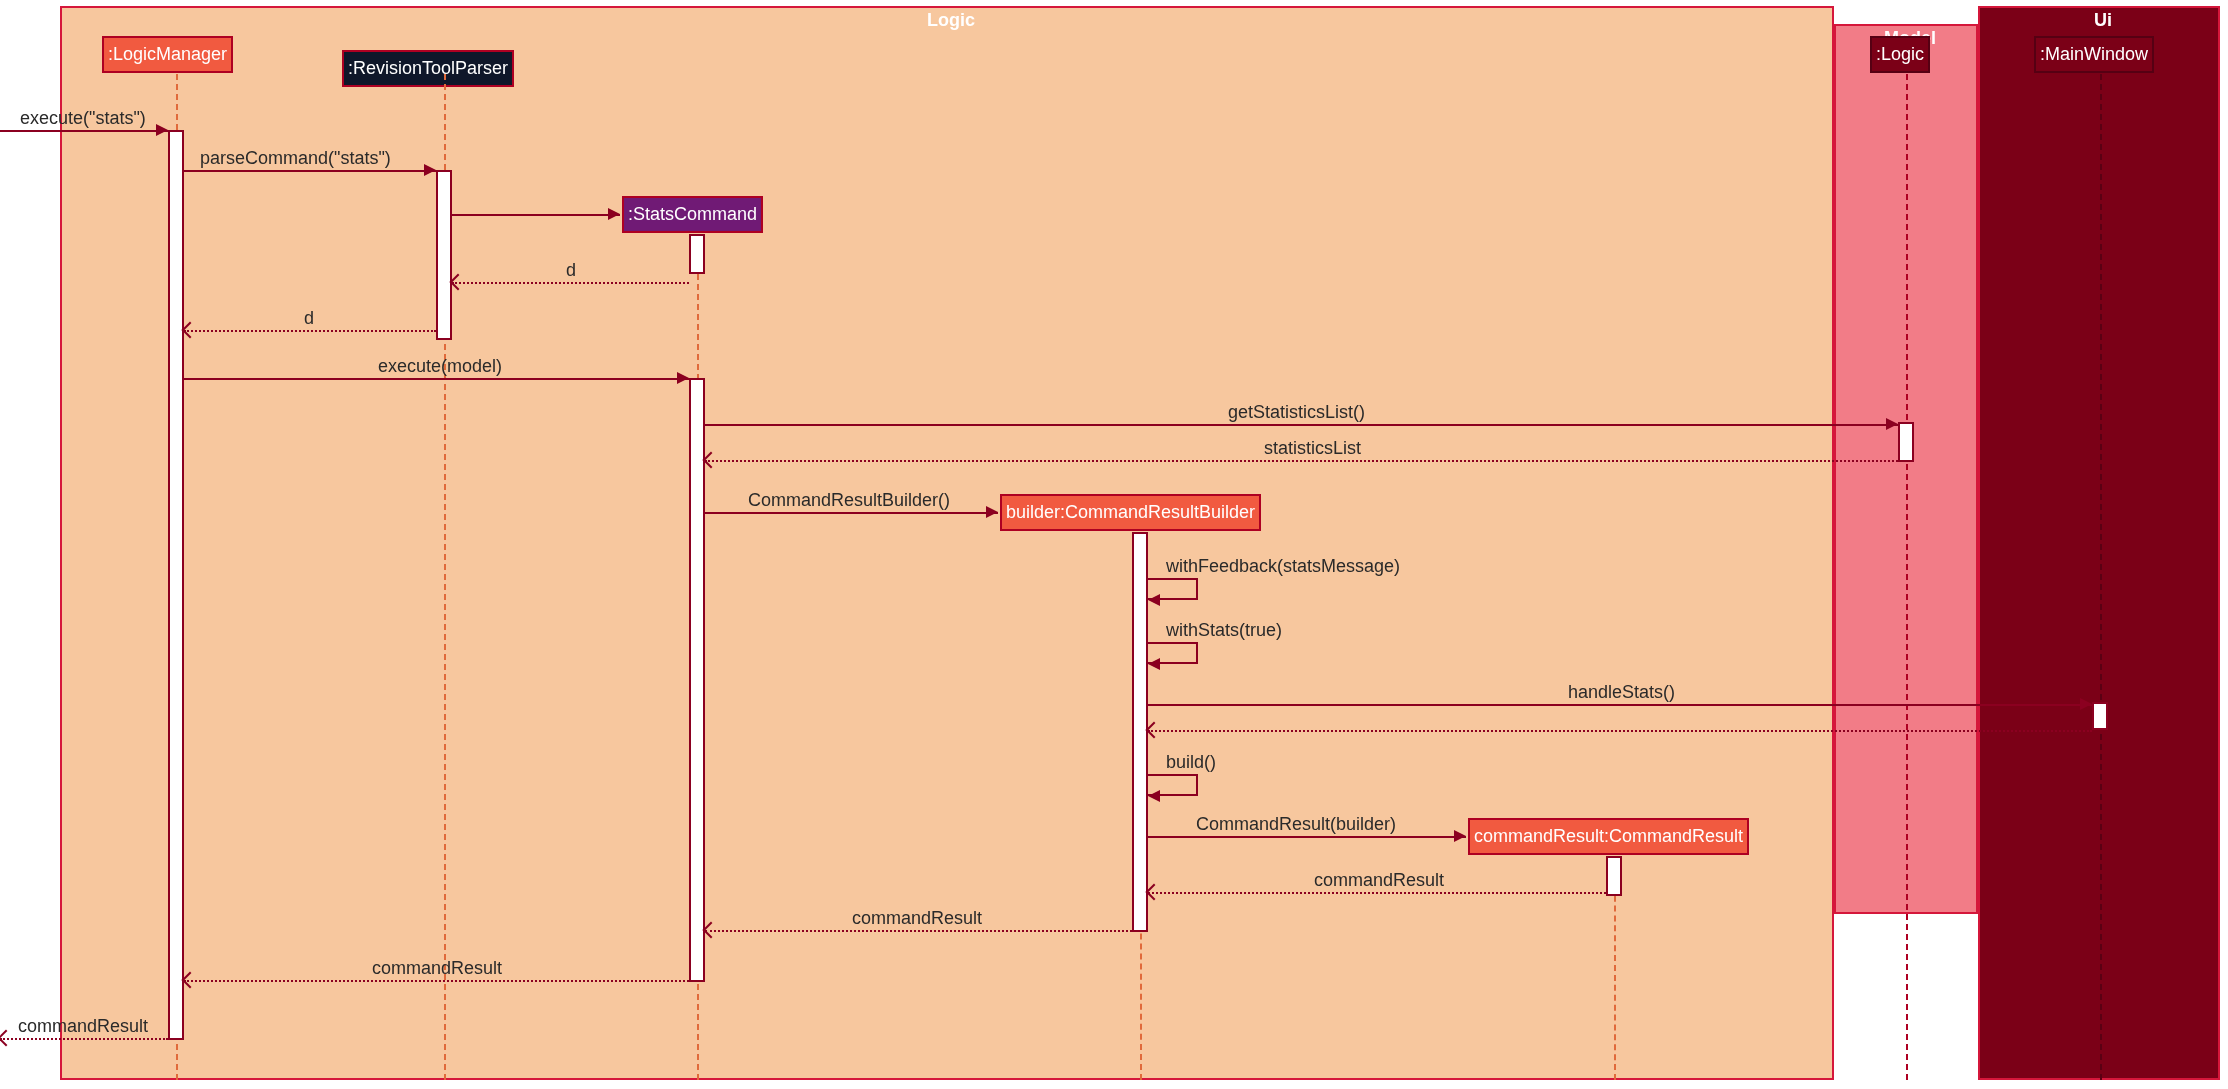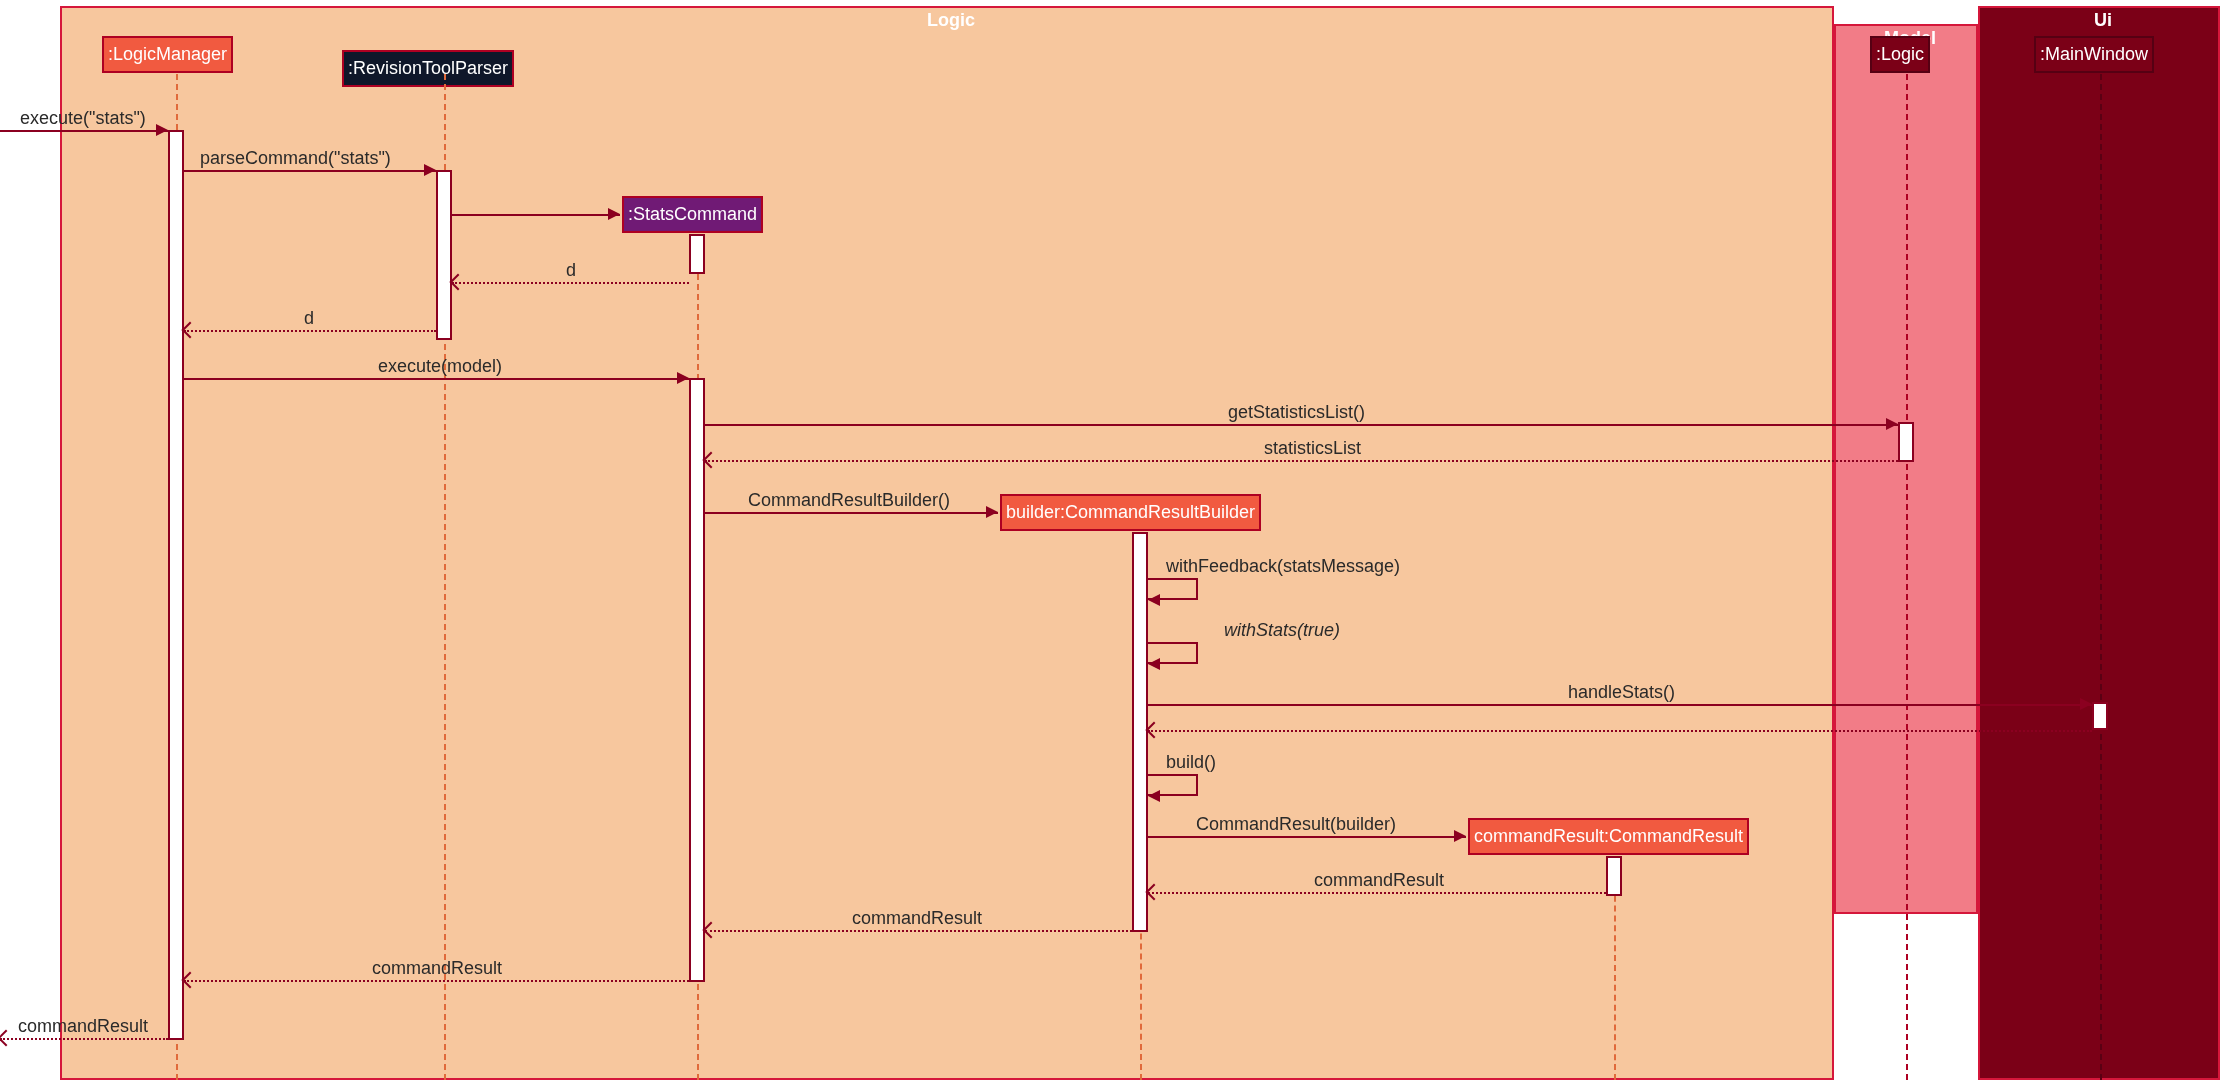--- a/index.html
+++ b/index.html
@@ -87,21 +87,21 @@
 <div class="msg-label" style="left:1248px; top:438px;margin-left:16px;">statisticsList</div>
 
 <div class="arrow-line" style="left:705px; top:512px; width:293px;"></div>
 <div class="arrow-head-r" style="left:986px; top:506px;"></div>
 <div class="msg-label" style="left:748px; top:490px;">CommandResultBuilder()</div>
 
 <div class="msg-label" style="left:1166px; top:556px;">withFeedback(statsMessage)</div>
 <div class="self-box" style="left:1148px; top:578px; width:50px; height:22px;"></div>
 <div class="arrow-head-l" style="left:1148px; top:594px;"></div>
 
-<div class="msg-label" style="left:1224px; top:620px;font-style:italic;">withStats(true)</div>
+<div class="msg-label" style="left:1166px; top:620px;">withStats(true)</div>
 <div class="self-box" style="left:1148px; top:642px; width:50px; height:22px;"></div>
 <div class="arrow-head-l" style="left:1148px; top:658px;"></div>
 
 <div class="arrow-line" style="left:1148px; top:704px; width:944px;"></div>
 <div class="arrow-head-r" style="left:2080px; top:698px;"></div>
 <div class="msg-label" style="left:1568px; top:682px;">handleStats()</div>
 
 <div class="arrow-dash" style="left:1148px; top:730px; width:944px;"></div>
 <div class="arrow-head-open-l" style="left:1148px; top:724px;"></div>
 

